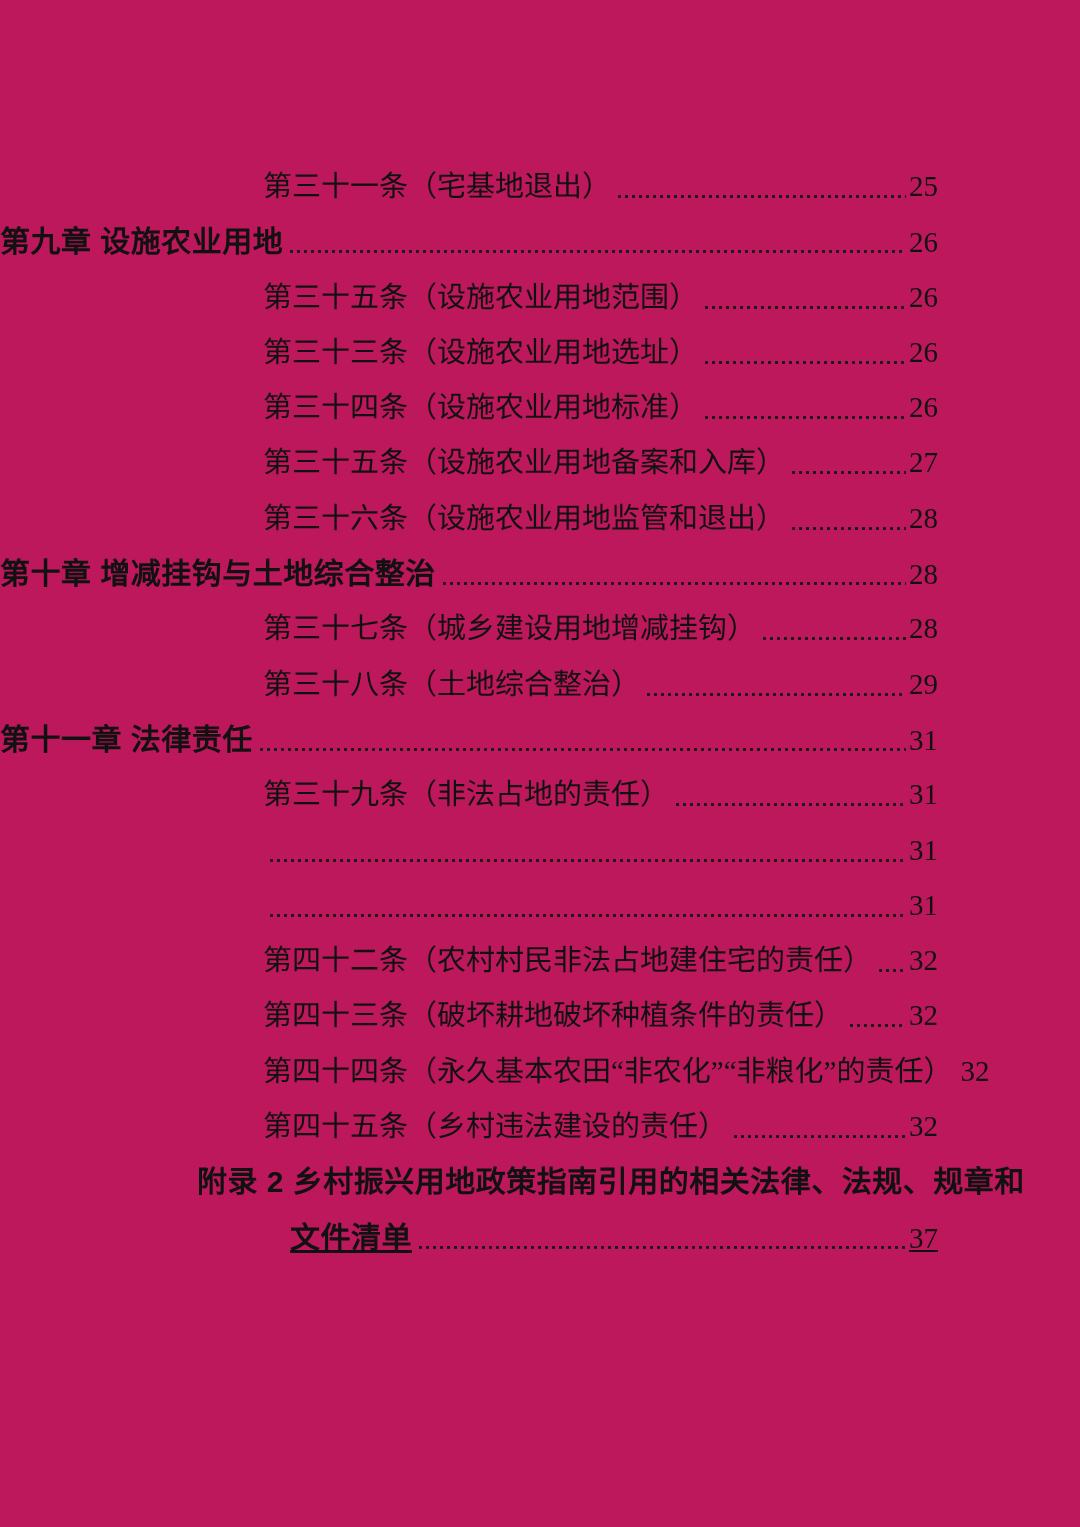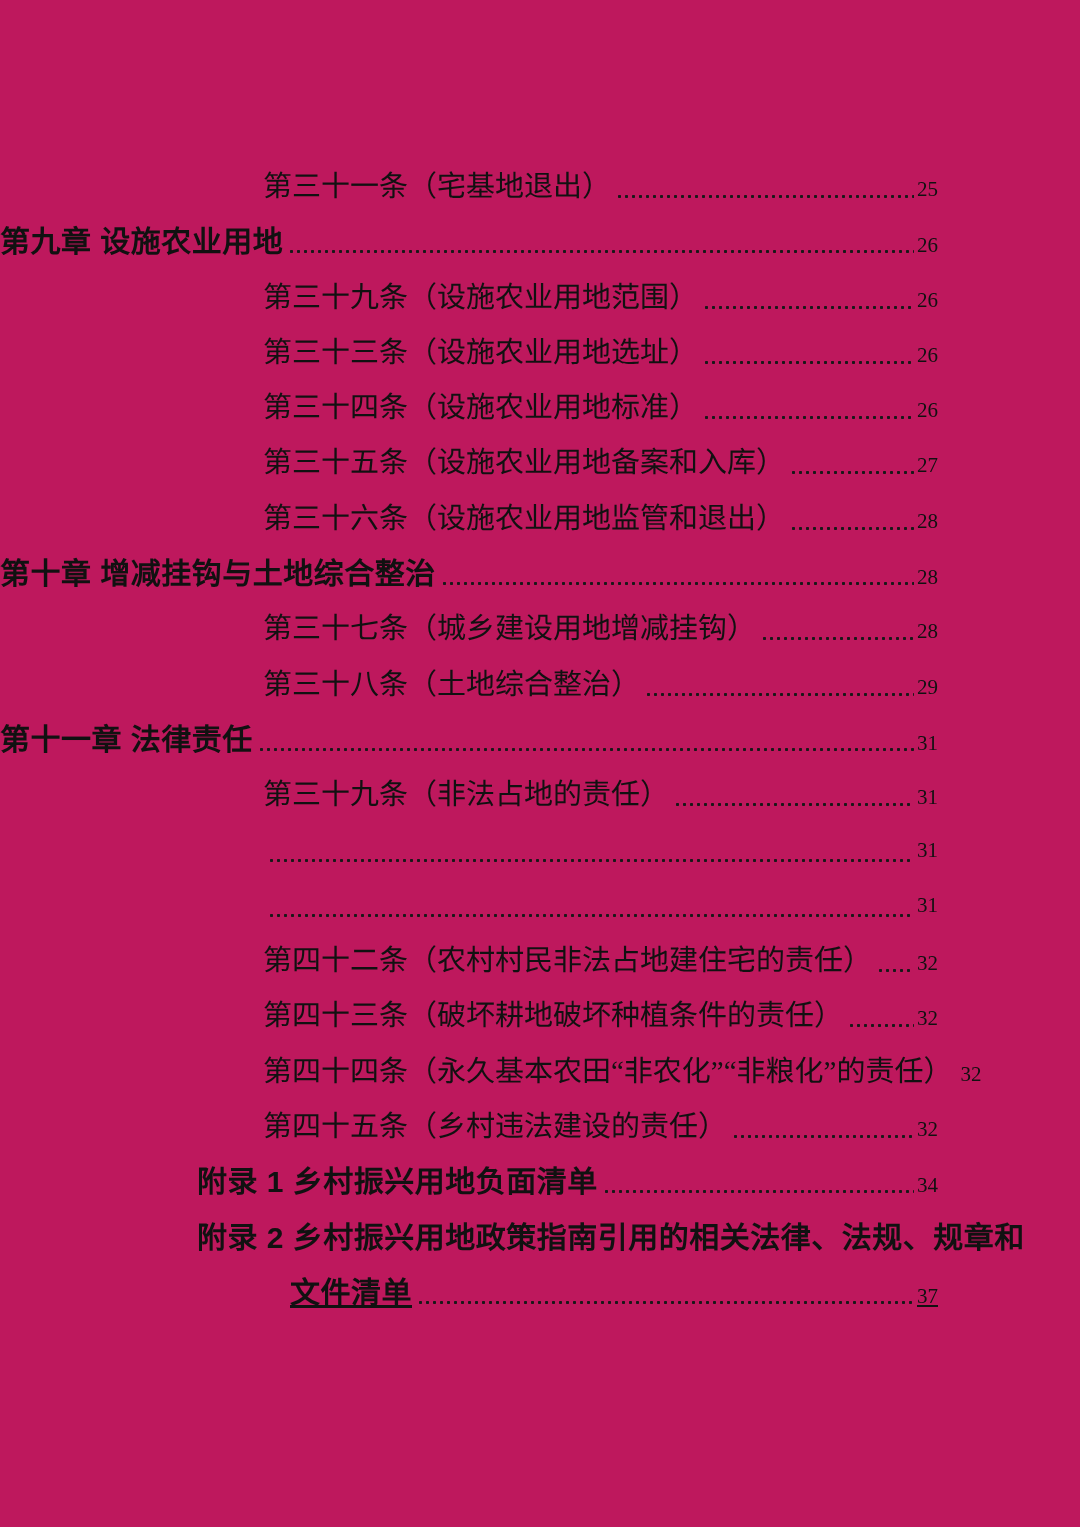--- a/index.html
+++ b/index.html
@@ -62,42 +62,42 @@
     background-image: radial-gradient(circle, #181818 1.35px, rgba(0,0,0,0) 1.75px);
     background-size: 7px 7px;
     background-repeat: repeat-x;
     background-position: left 34px;
     min-width: 0;
   }
 
   .toc-page {
     flex: 0 0 auto;
     font-family: "Liberation Serif", "DejaVu Serif", serif;
-    font-size: 21px;
+    font-size: 29px;
     font-weight: 400;
     color: #111111;
   }
 </style>
 </head>
 <body>
 
 <div class="page">
   <div class="toc-list">
       <div class="toc-row row-article">
     <span class="toc-text">第三十一条（宅基地退出）</span>
     <span class="toc-leader"></span>
     <span class="toc-page">25</span>
   </div>
       <div class="toc-row row-chapter">
     <span class="toc-text">第九章 设施农业用地</span>
     <span class="toc-leader"></span>
     <span class="toc-page">26</span>
   </div>
       <div class="toc-row row-article">
-    <span class="toc-text">第三十九条（设施农业用地范围）</span>
+    <span class="toc-text">第三十五条（设施农业用地范围）</span>
     <span class="toc-leader"></span>
     <span class="toc-page">26</span>
   </div>
       <div class="toc-row row-article">
     <span class="toc-text">第三十三条（设施农业用地选址）</span>
     <span class="toc-leader"></span>
     <span class="toc-page">26</span>
   </div>
       <div class="toc-row row-article">
     <span class="toc-text">第三十四条（设施农业用地标准）</span>
@@ -161,25 +161,20 @@
     <span class="toc-text">第四十四条（永久基本农田“非农化”“非粮化”的责任）</span>
     <span class="toc-leader"></span>
     <span class="toc-page">32</span>
   </div>
       <div class="toc-row row-article">
     <span class="toc-text">第四十五条（乡村违法建设的责任）</span>
     <span class="toc-leader"></span>
     <span class="toc-page">32</span>
   </div>
       <div class="toc-row row-appendix">
-    <span class="toc-text">附录 1 乡村振兴用地负面清单</span>
-    <span class="toc-leader"></span>
-    <span class="toc-page">34</span>
-  </div>
-      <div class="toc-row row-appendix">
     <span class="toc-text">附录 2 乡村振兴用地政策指南引用的相关法律、法规、规章和</span>
 
   </div>
       <div class="toc-row row-continuation">
     <span class="toc-text">文件清单</span>
     <span class="toc-leader"></span>
     <span class="toc-page">37</span>
   </div>
     </div>
 </div>

